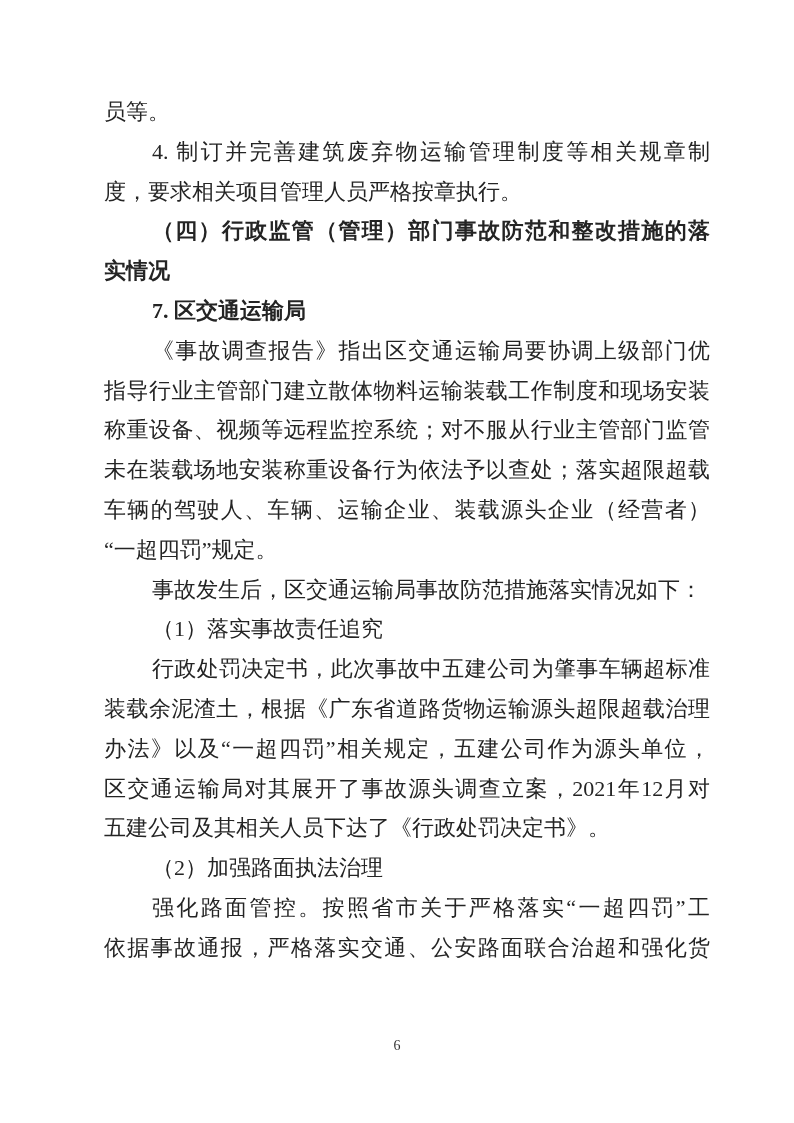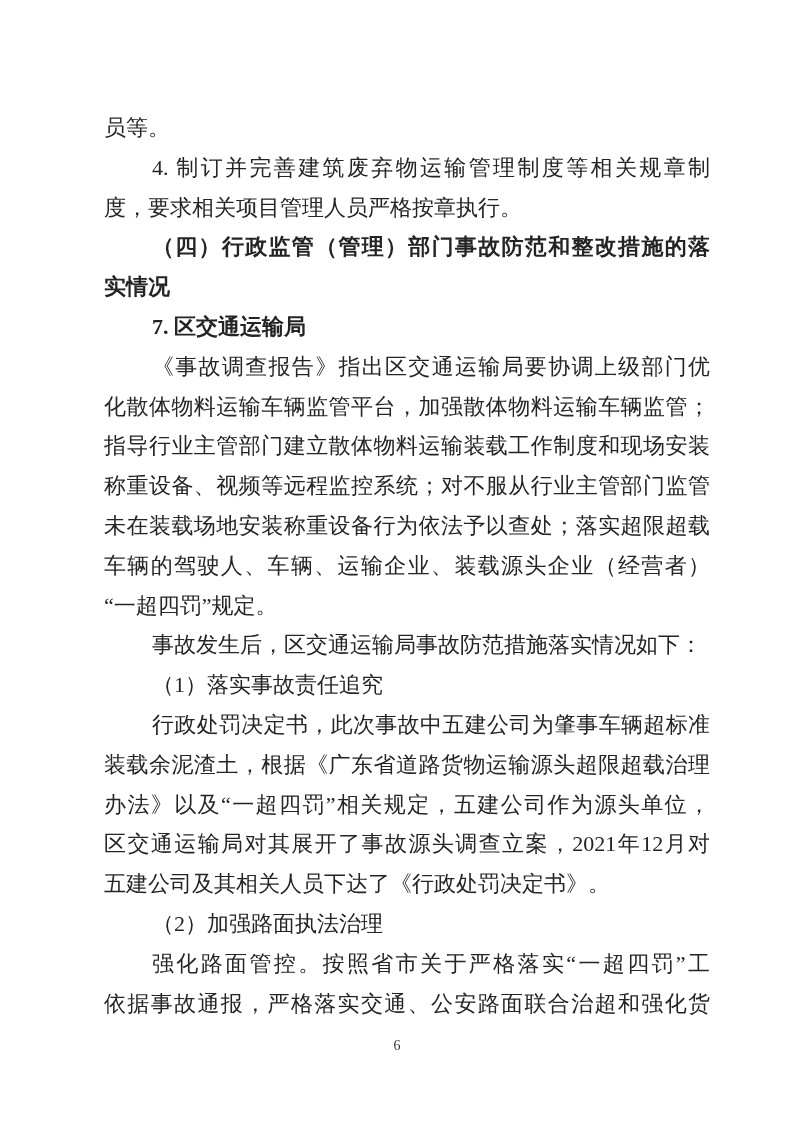--- a/index.html
+++ b/index.html
@@ -12,21 +12,21 @@
     width: 794px;
     height: 1123px;
     background: #ffffff;
     overflow: hidden;
     font-family: "Liberation Serif", "DejaVu Serif", serif;
     color: #242424;
   }
   .content {
     position: absolute;
     left: 104px;
-    top: 108px;
+    top: 92px;
     width: 606px;
   }
   .line {
     font-size: 22px;
     height: 39.8px;
     line-height: 39.8px;
     letter-spacing: 0;
     white-space: normal;
     overflow: visible;
   }
@@ -57,21 +57,20 @@
 
 <div class="doc">
   <div class="content" id="doc-content">
       <div class="line">员等。</div>
       <div class="line justify indent">4. 制订并完善建筑废弃物运输管理制度等相关规章制</div>
       <div class="line">度，要求相关项目管理人员严格按章执行。</div>
       <div class="line justify indent bold">（四）行政监管（管理）部门事故防范和整改措施的落</div>
       <div class="line bold">实情况</div>
       <div class="line indent bold">7. 区交通运输局</div>
       <div class="line justify indent">《事故调查报告》指出区交通运输局要协调上级部门优</div>
-      <div class="line justify">化散体物料运输车辆监管平台，加强散体物料运输车辆监管；</div>
       <div class="line justify">指导行业主管部门建立散体物料运输装载工作制度和现场安装</div>
       <div class="line justify">称重设备、视频等远程监控系统；对不服从行业主管部门监管</div>
       <div class="line justify">未在装载场地安装称重设备行为依法予以查处；落实超限超载</div>
       <div class="line justify">车辆的驾驶人、车辆、运输企业、装载源头企业（经营者）</div>
       <div class="line">“一超四罚”规定。</div>
       <div class="line indent">事故发生后，区交通运输局事故防范措施落实情况如下：</div>
       <div class="line indent">（1）落实事故责任追究</div>
       <div class="line justify indent">行政处罚决定书，此次事故中五建公司为肇事车辆超标准</div>
       <div class="line justify">装载余泥渣土，根据《广东省道路货物运输源头超限超载治理</div>
       <div class="line justify">办法》以及“一超四罚”相关规定，五建公司作为源头单位，</div>

